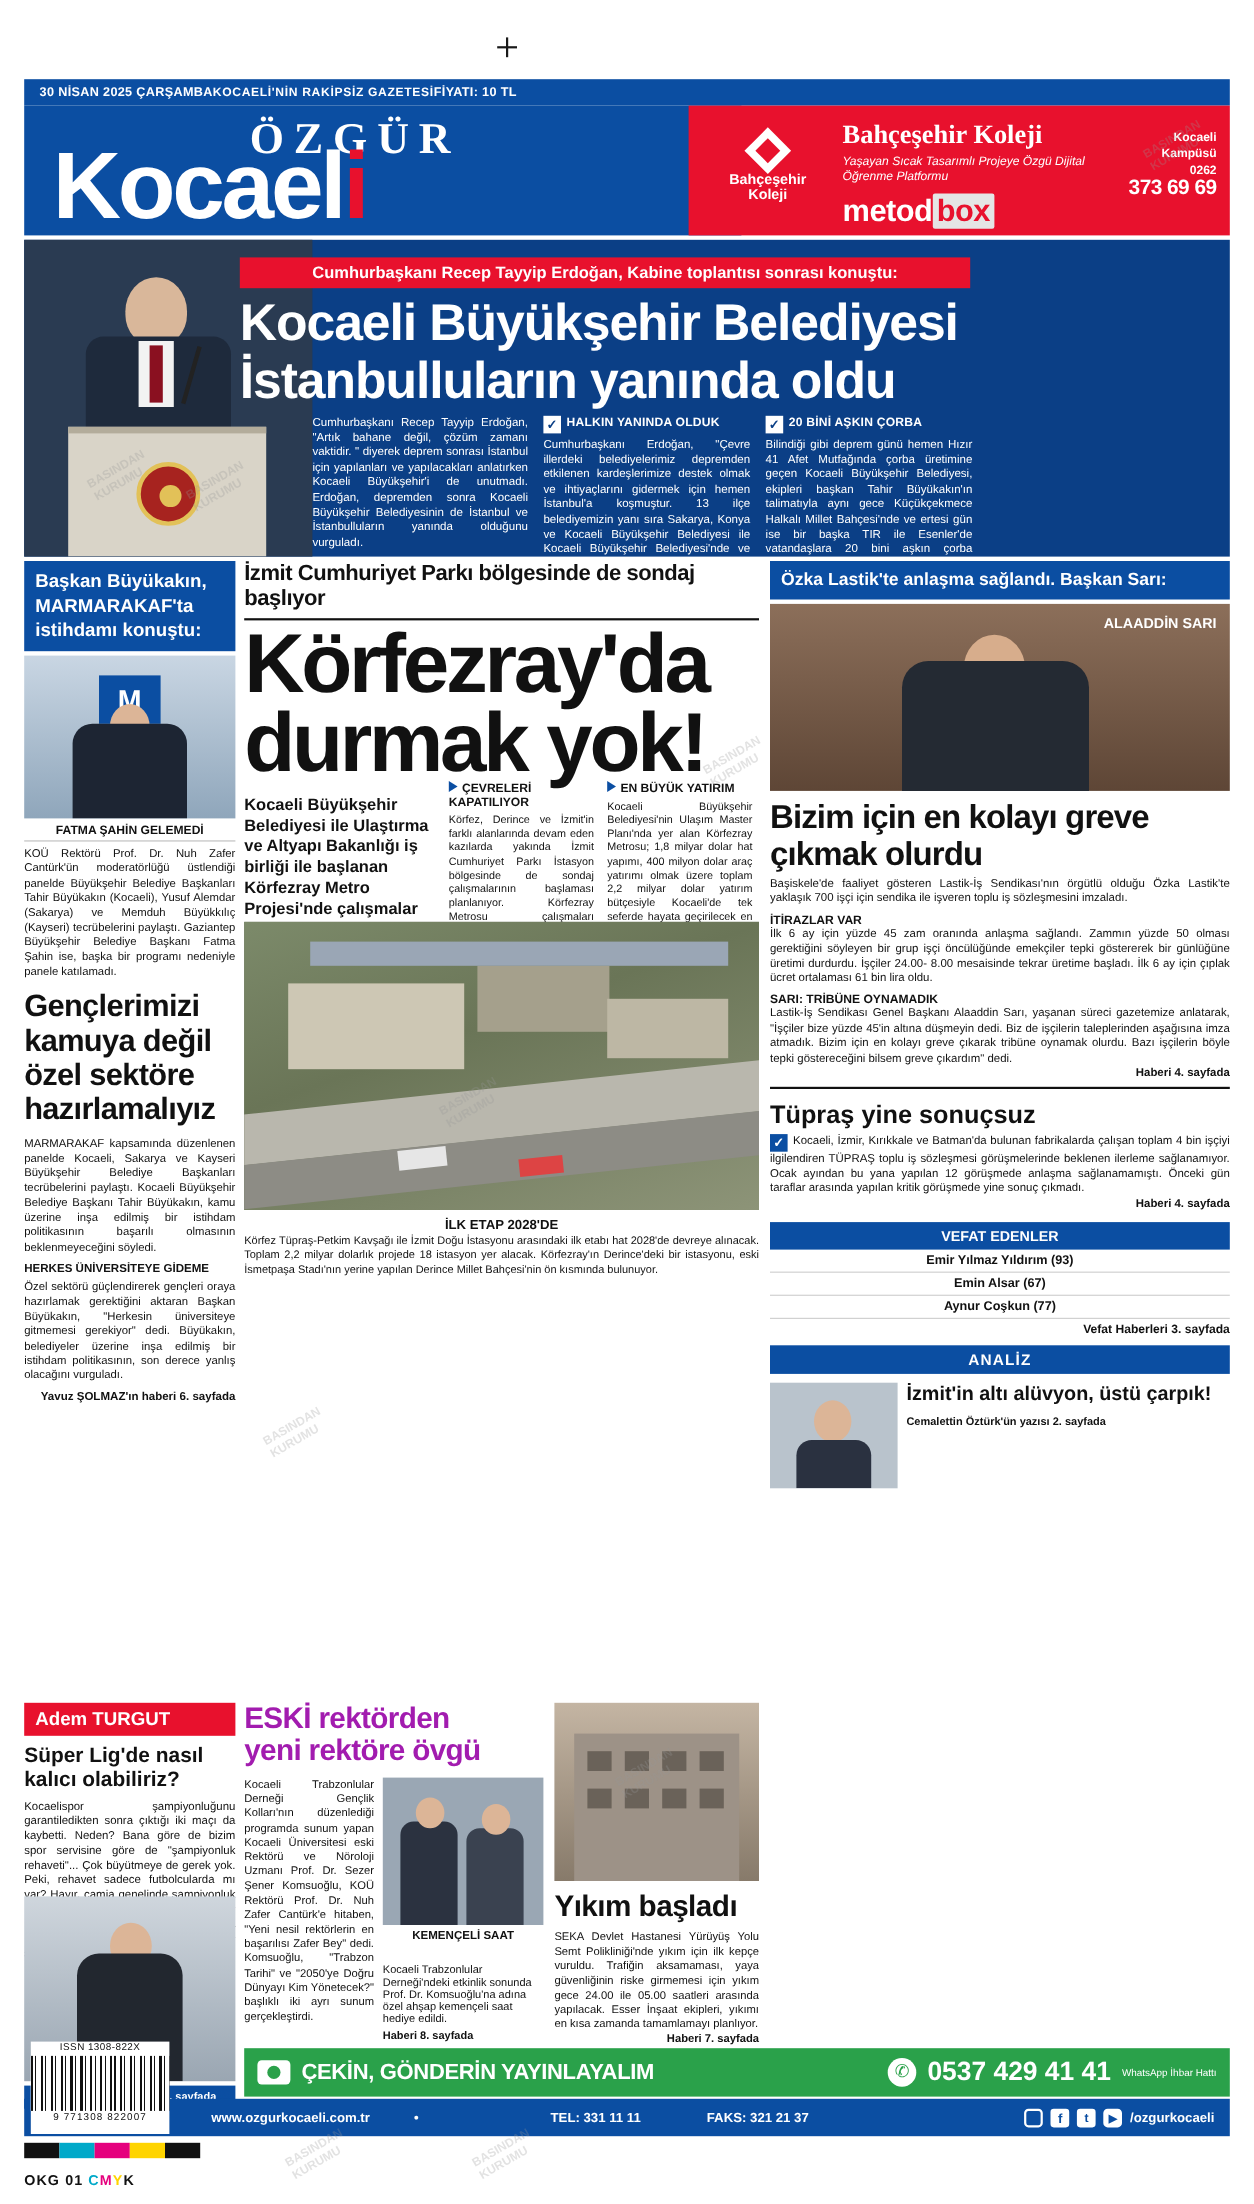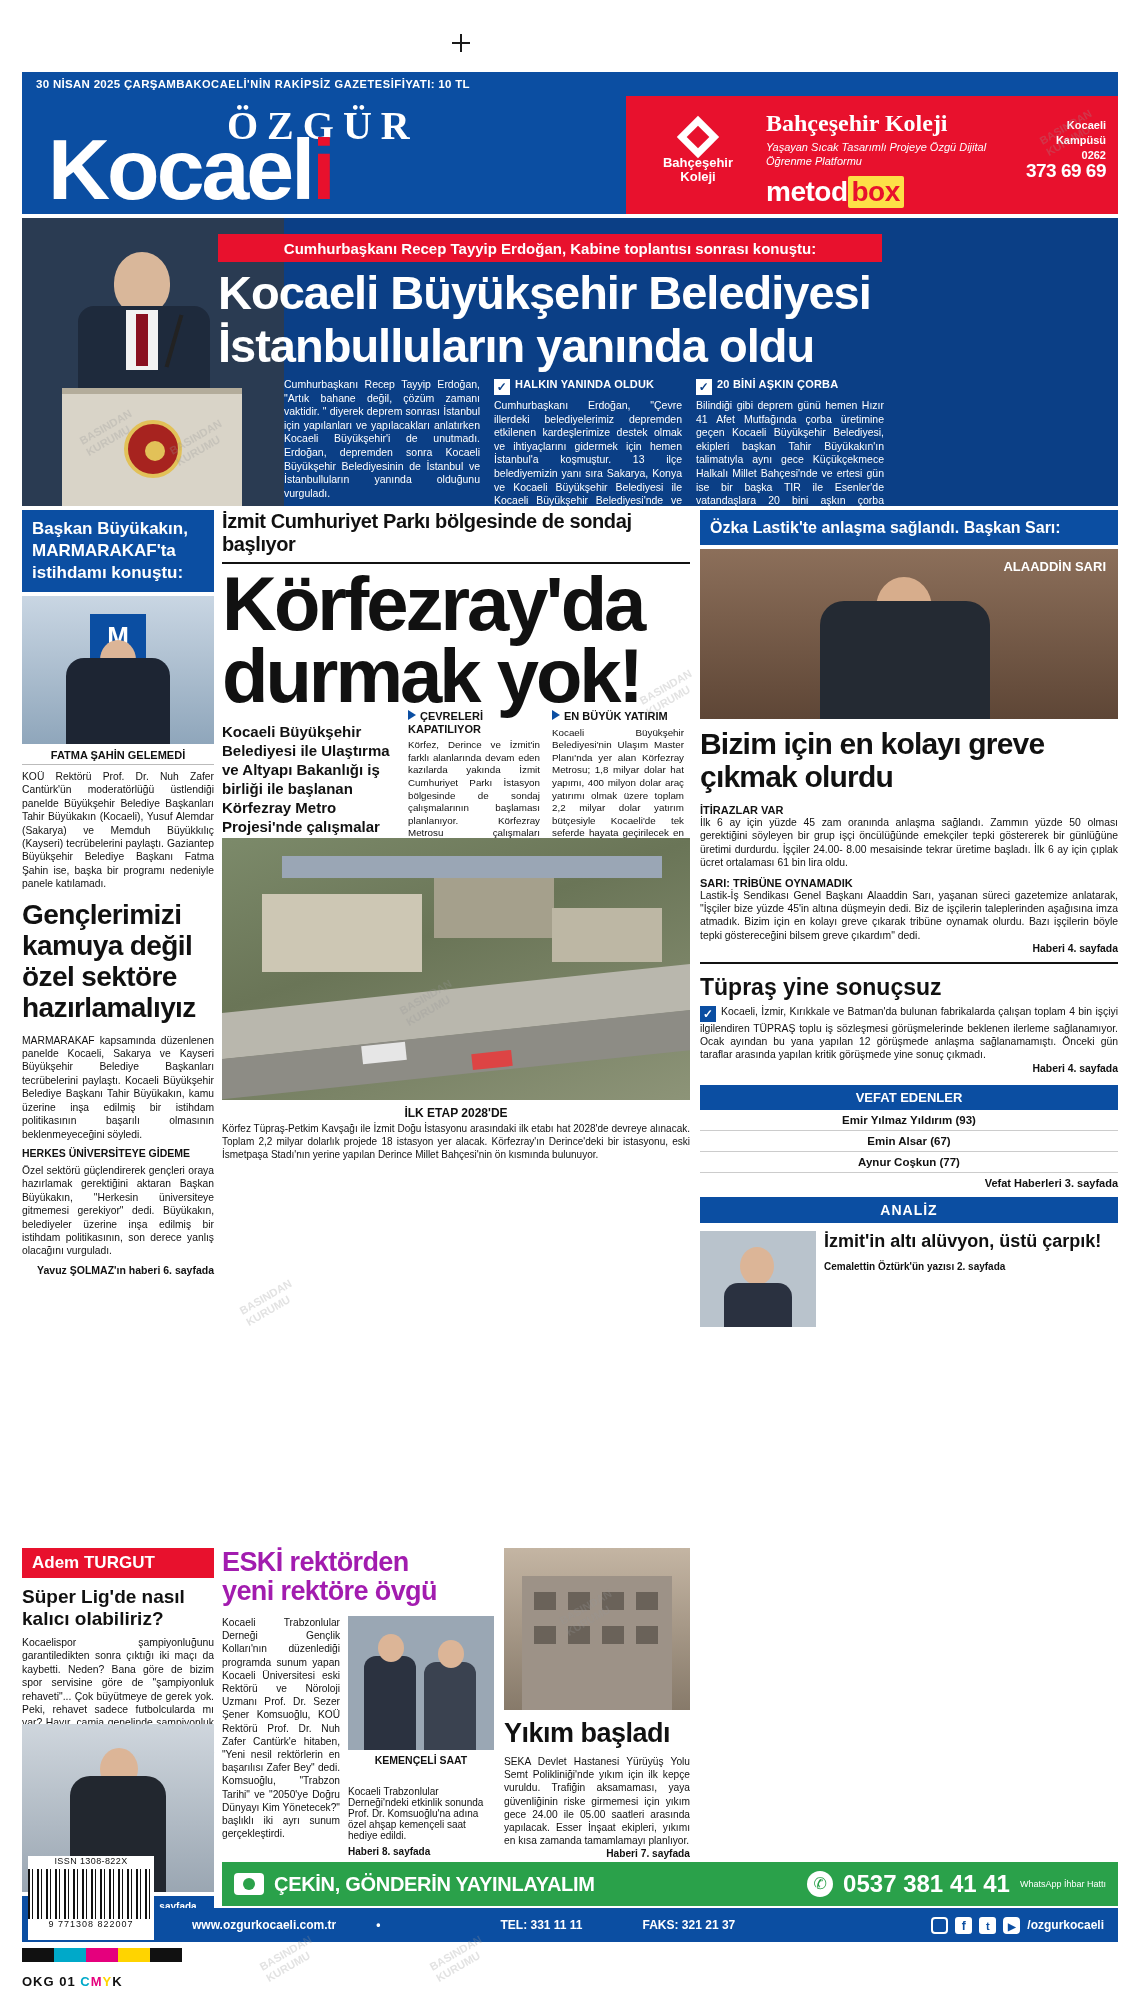--- a/index.html
+++ b/index.html
@@ -35,21 +35,21 @@
   .mh-kocaeli { position:absolute; left:26px; top:30px; color:#fff; font-size:86px; font-weight:bold; letter-spacing:-3px; font-family:"Liberation Sans", sans-serif; line-height:86px;}
   .mh-kocaeli .dot { color:#e8112d; }
   .mh-right { position:absolute; left:604px; top:0; width:492px; height:118px; background:#e8112d; color:#fff; }
   .bk-logo { position:absolute; left:12px; top:26px; width:120px; text-align:center; }
   .bk-diamond { width:30px; height:30px; background:#fff; margin:0 auto 4px; transform:rotate(45deg); position:relative;}
   .bk-diamond:after{content:""; position:absolute; left:7px; top:7px; width:16px; height:16px; background:#e8112d;}
   .bk-name { font-size:13px; font-weight:bold; line-height:14px;}
   .bk-title { position:absolute; left:140px; top:14px; font-size:24px; font-weight:bold; font-family:"Liberation Serif", serif;}
   .bk-sub { position:absolute; left:140px; top:44px; font-size:11px; font-style:italic; line-height:14px;}
   .bk-metod { position:absolute; left:140px; top:80px; font-size:28px; font-weight:bold; letter-spacing:-.5px;}
-  .bk-metod .box { background:#fde047; color:#e8112d; padding:0 4px; border-radius:2px;}
+  .bk-metod .box { background:#e5e5e5; color:#e8112d; padding:0 4px; border-radius:2px;}
   .bk-kampus { position:absolute; right:12px; top:22px; text-align:right; font-size:11px; line-height:15px; font-weight:bold;}
   .bk-phone { font-size:19px; font-weight:bold; letter-spacing:-.5px;}
 
   
   .lead { position:absolute; left:22px; top:218px; width:1096px; height:288px; background:#0b3f86; }
   .lead-photo { position:absolute; left:0; top:0; width:262px; height:288px; overflow:hidden; background:#2a3b52;}
   .pod { position:absolute; left:40px; bottom:0; width:180px; height:118px; background:#d9d4c8; border-top:6px solid #b3ac9b;}
   .pod-seal { position:absolute; left:62px; bottom:28px; width:58px; height:58px; border-radius:50%; background:#a7231f; border:4px solid #e2c158;}
   .pod-seal:after{content:""; position:absolute; left:17px; top:17px; width:20px; height:20px; border-radius:50%; background:#e2c158;}
   .figure-head { position:absolute; left:92px; top:34px; width:56px; height:62px; background:#d9b79a; border-radius:50% 50% 45% 45%;}
@@ -303,20 +303,21 @@
   <div class="rc">
     <div class="rc-head">Özka Lastik'te anlaşma sağlandı. Başkan Sarı:</div>
     <div class="rc-photo">
       <div class="nm">
         <span>ALAADDİN SARI</span>
       </div>
       <div class="pface"></div>
       <div class="person"></div>
     </div>
     <div class="rc-h2">Bizim için en kolayı greve çıkmak olurdu</div>
+    <div class="rc-body">Başiskele'de faaliyet gösteren Lastik-İş Sendikası'nın örgütlü olduğu Özka Lastik'te yaklaşık 700 işçi için sendika ile işveren toplu iş sözleşmesini imzaladı.</div>
     <div class="rc-sub">İTİRAZLAR VAR</div>
     <div class="rc-body">İlk 6 ay için yüzde 45 zam oranında anlaşma sağlandı. Zammın yüzde 50 olması gerektiğini söyleyen bir grup işçi öncülüğünde emekçiler tepki göstererek bir günlüğüne üretimi durdurdu. İşçiler 24.00- 8.00 mesaisinde tekrar üretime başladı. İlk 6 ay için çıplak ücret ortalaması 61 bin lira oldu.</div>
     <div class="rc-sub">SARI: TRİBÜNE OYNAMADIK</div>
     <div class="rc-body">Lastik-İş Sendikası Genel Başkanı Alaaddin Sarı, yaşanan süreci gazetemize anlatarak, "İşçiler bize yüzde 45'in altına düşmeyin dedi. Biz de işçilerin taleplerinden aşağısına imza atmadık. Bizim için en kolayı greve çıkarak tribüne oynamak olurdu. Bazı işçilerin böyle tepki göstereceğini bilsem greve çıkardım" dedi.</div>
     <div class="rc-body" style="text-align:right;font-weight:bold;">Haberi 4. sayfada</div>
     <div class="hr" style="margin-top:6px;"></div>
     <div class="rc-h3">Tüpraş yine sonuçsuz</div>
     <div class="rc-body"><span class="tick" style="background:#0b4ea2;color:#fff;">✓</span><span>Kocaeli, İzmir, Kırıkkale ve Batman'da bulunan fabrikalarda çalışan toplam 4 bin işçiyi ilgilendiren TÜPRAŞ toplu iş sözleşmesi görüşmelerinde beklenen ilerleme sağlanamıyor. Ocak ayından bu yana yapılan 12 görüşmede anlaşma sağlanamamıştı. Önceki gün taraflar arasında yapılan kritik görüşmede yine sonuç çıkmadı.</span></div>
     <div class="rc-body" style="text-align:right;font-weight:bold;">Haberi 4. sayfada</div>
 
@@ -382,21 +383,21 @@
       <div class="bc-rh">Yıkım başladı</div>
       <div class="bc-rbody">SEKA Devlet Hastanesi Yürüyüş Yolu Semt Polikliniği'nde yıkım için ilk kepçe vuruldu. Trafiğin aksamaması, yaya güvenliğinin riske girmemesi için yıkım gece 24.00 ile 05.00 saatleri arasında yapılacak. Esser İnşaat ekipleri, yıkımı en kısa zamanda tamamlamayı planlıyor.</div>
       <div class="bc-rbody" style="text-align:right;font-weight:bold;">Haberi 7. sayfada</div>
     </div>
   </div>
 
   <div class="promo">
     <div class="camera"></div>
     <div class="txt">ÇEKİN, GÖNDERİN YAYINLAYALIM</div>
     <div class="phone-ic">✆</div>
-    <div class="num"><span>0537</span> <span class="b">381 41 41</span></div>
+    <div class="num"><span>0537</span> <span class="b">429 41 41</span></div>
     <div class="wa">WhatsApp İhbar Hattı</div>
   </div>
 
   <div class="footer">
     <span class="web">www.ozgurkocaeli.com.tr</span>
     <span style="margin-left:40px;">•</span>
     <span class="tel">TEL: 331 11 11</span>
     <span class="faks">FAKS: 321 21 37</span>
     <span class="socials">
       <span class="sq"></span>

